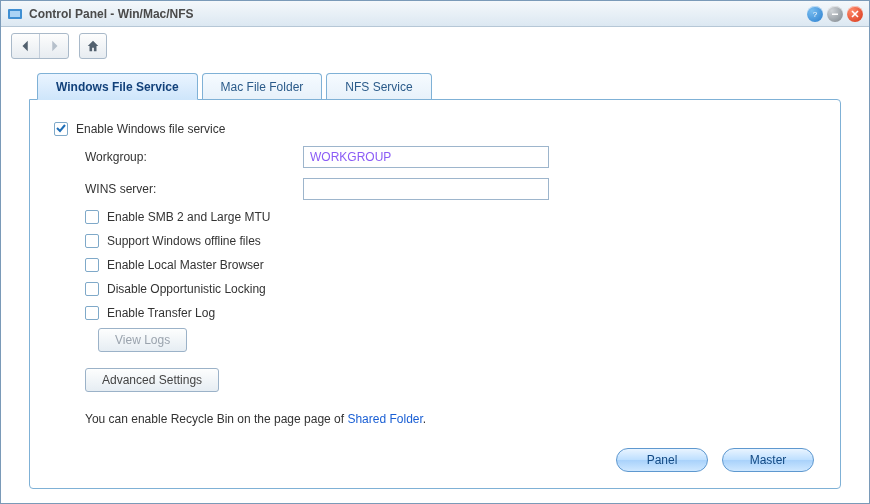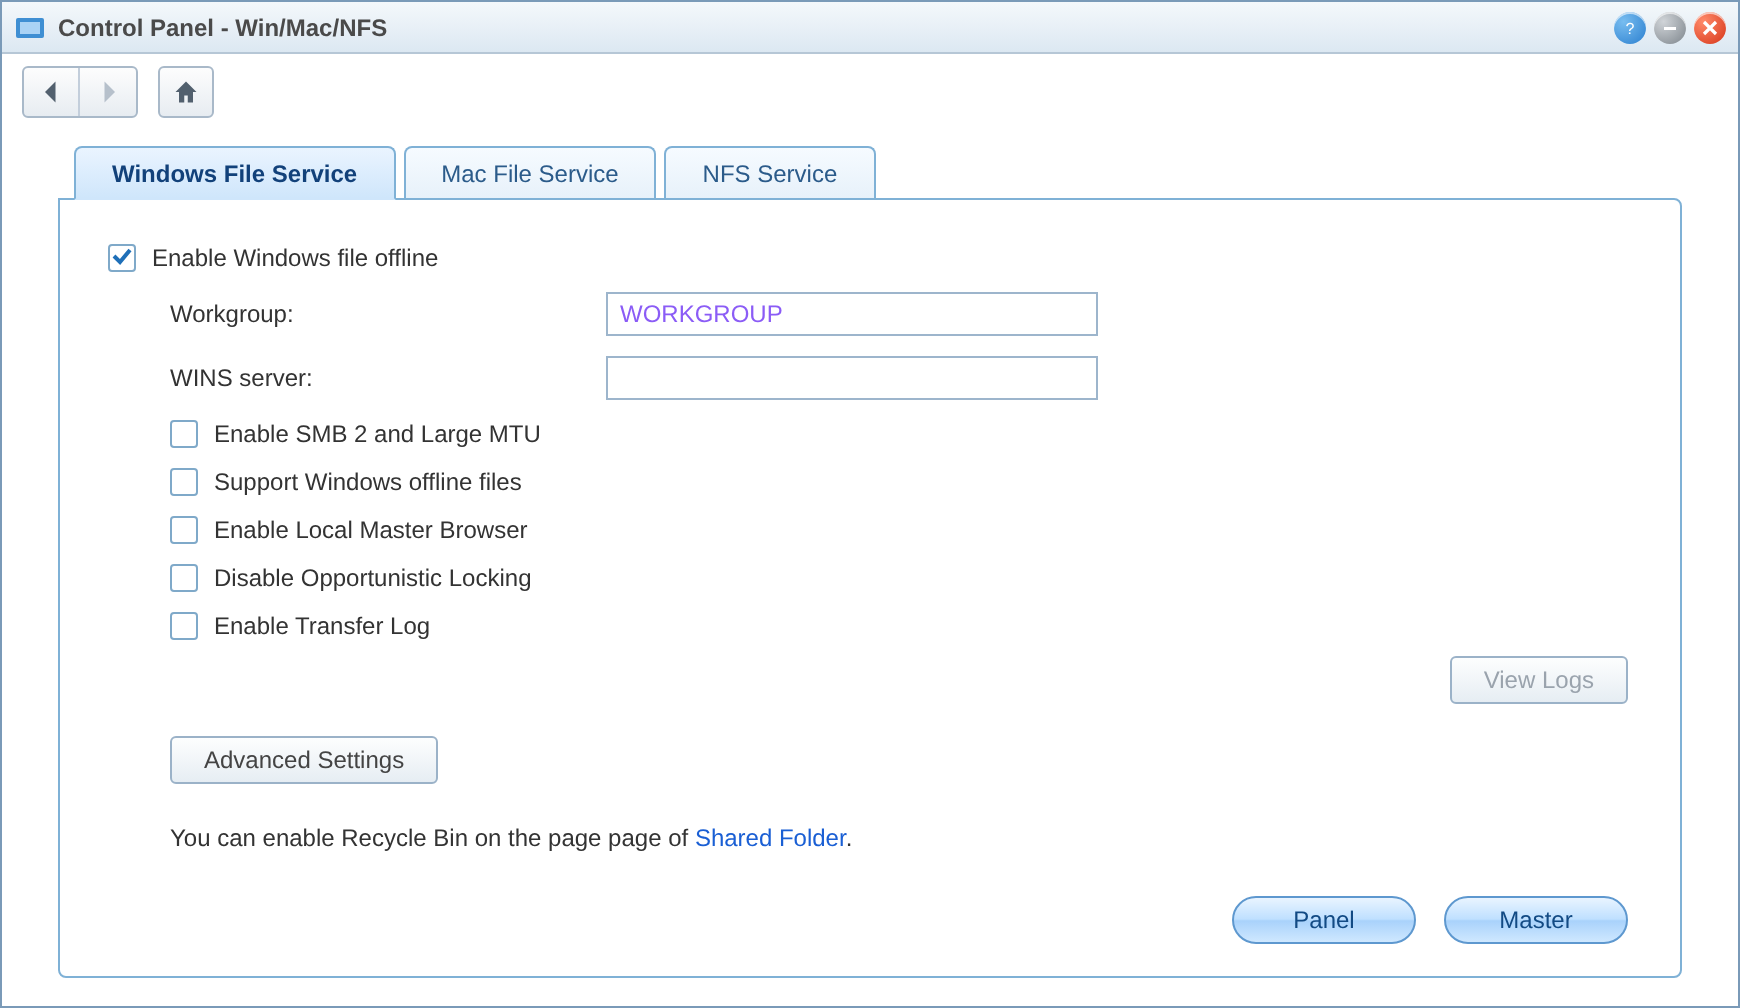--- a/index.html
+++ b/index.html
@@ -224,33 +224,33 @@
     <span class="icon-btn">
       <svg viewBox="0 0 16 16">
           <path d="M8 2 L14 8 H12 V14 H9 V10 H7 V14 H4 V8 H2 Z"></path>
         </svg>
     </span>
   </div>
 
   <div class="content">
     <div class="tabs">
       <div class="tab active"><span>Windows File Service</span></div>
-      <div class="tab"><span>Mac File Service</span></div>
+      <div class="tab"><span>Mac File Folder</span></div>
       <div class="tab"><span>NFS Service</span></div>
     </div>
 
     <div class="tab-panel">
 
       <div class="form-row">
         <span class="chk checked">
           <span class="tick"><svg viewBox="0 0 10 10">
                 <path d="M1 5 L4 8 L9 2" stroke="#1f6fb8" stroke-width="2" fill="none"></path>
               </svg></span>
         </span>
-        <label class="chk-label">Enable Windows file offline</label>
+        <label class="chk-label">Enable Windows file service</label>
       </div>
 
       <div class="form-row inner">
         <span class="field-label">Workgroup:</span>
         <input class="text-input" type="text" value="WORKGROUP" style="">
       </div>
 
       <div class="form-row inner">
         <span class="field-label">WINS server:</span>
         <input class="text-input" type="text" value="" style="">
@@ -270,21 +270,21 @@
       </div>
       <div class="form-row inner">
         <span class="chk"></span>
         <label class="chk-label">Disable Opportunistic Locking</label>
       </div>
       <div class="form-row inner">
         <span class="chk"></span>
         <label class="chk-label">Enable Transfer Log</label>
       </div>
 
-      <div class="form-row inner" style="margin-left:44px; margin-top:-2px;justify-content:flex-end;">
+      <div class="form-row inner" style="margin-left:44px; margin-top:-2px;">
         <span class="btn disabled">
             <span>View Logs</span>
           </span>
       </div>
 
       <div class="form-row inner" style="margin-top:6px;">
         <span class="btn">
             <span>Advanced Settings</span>
           </span>
       </div>

